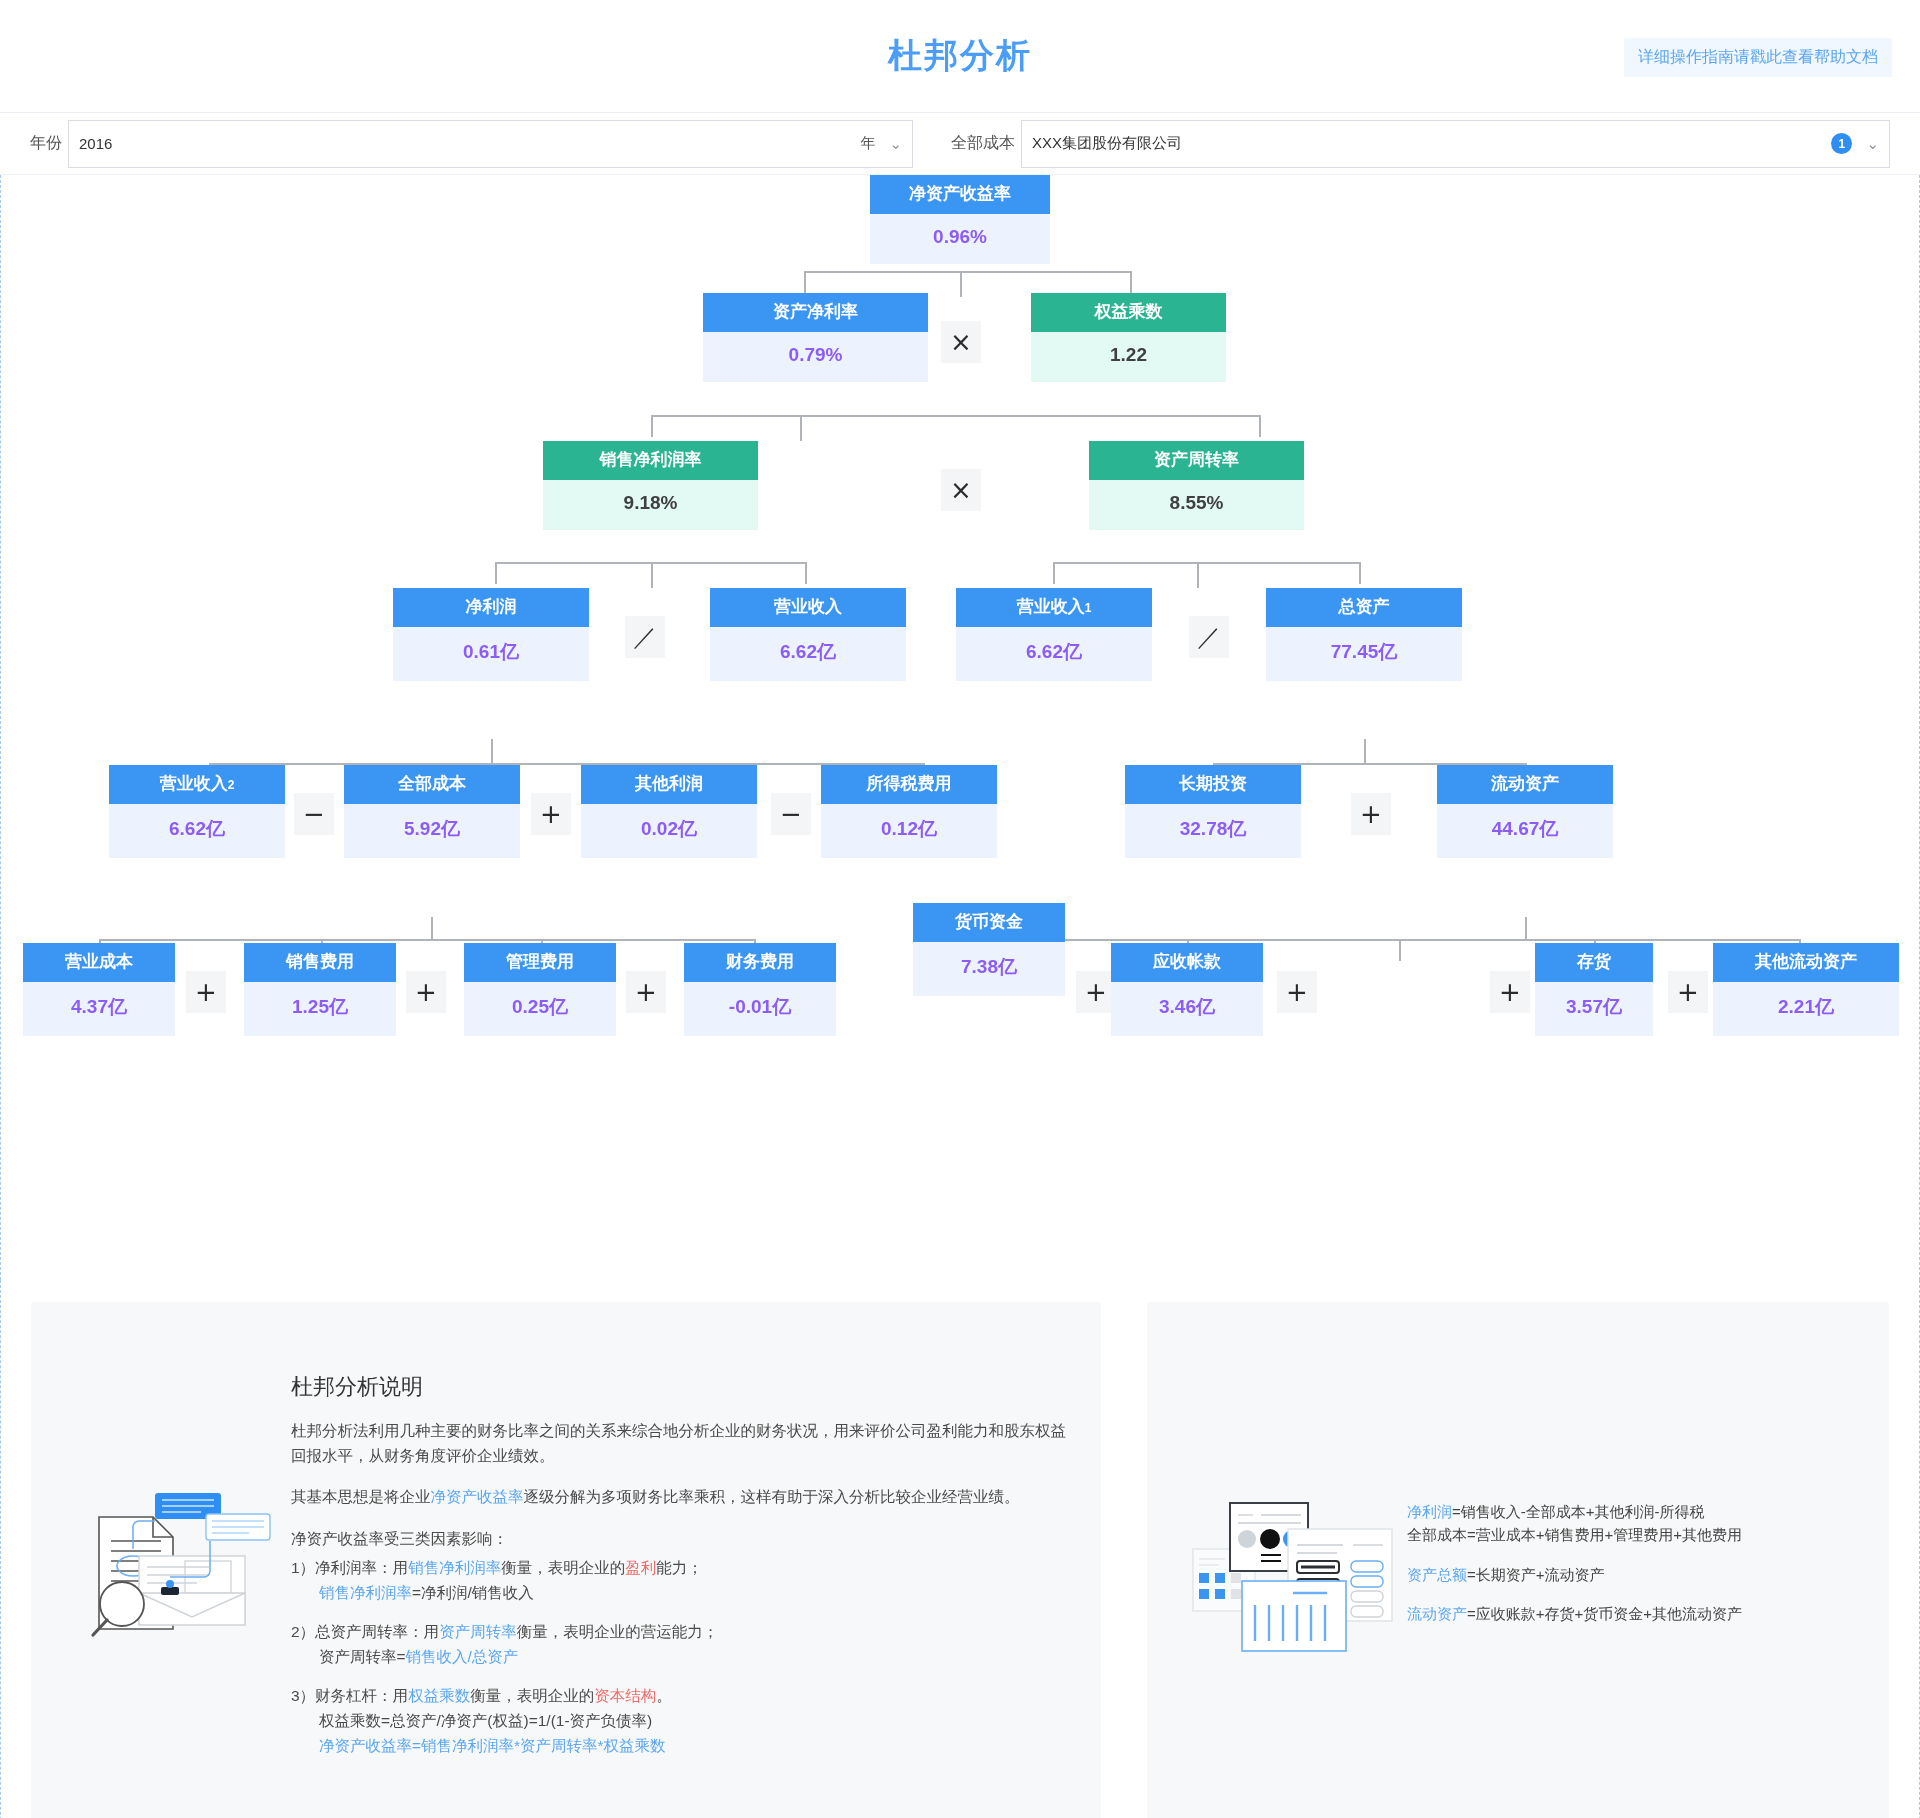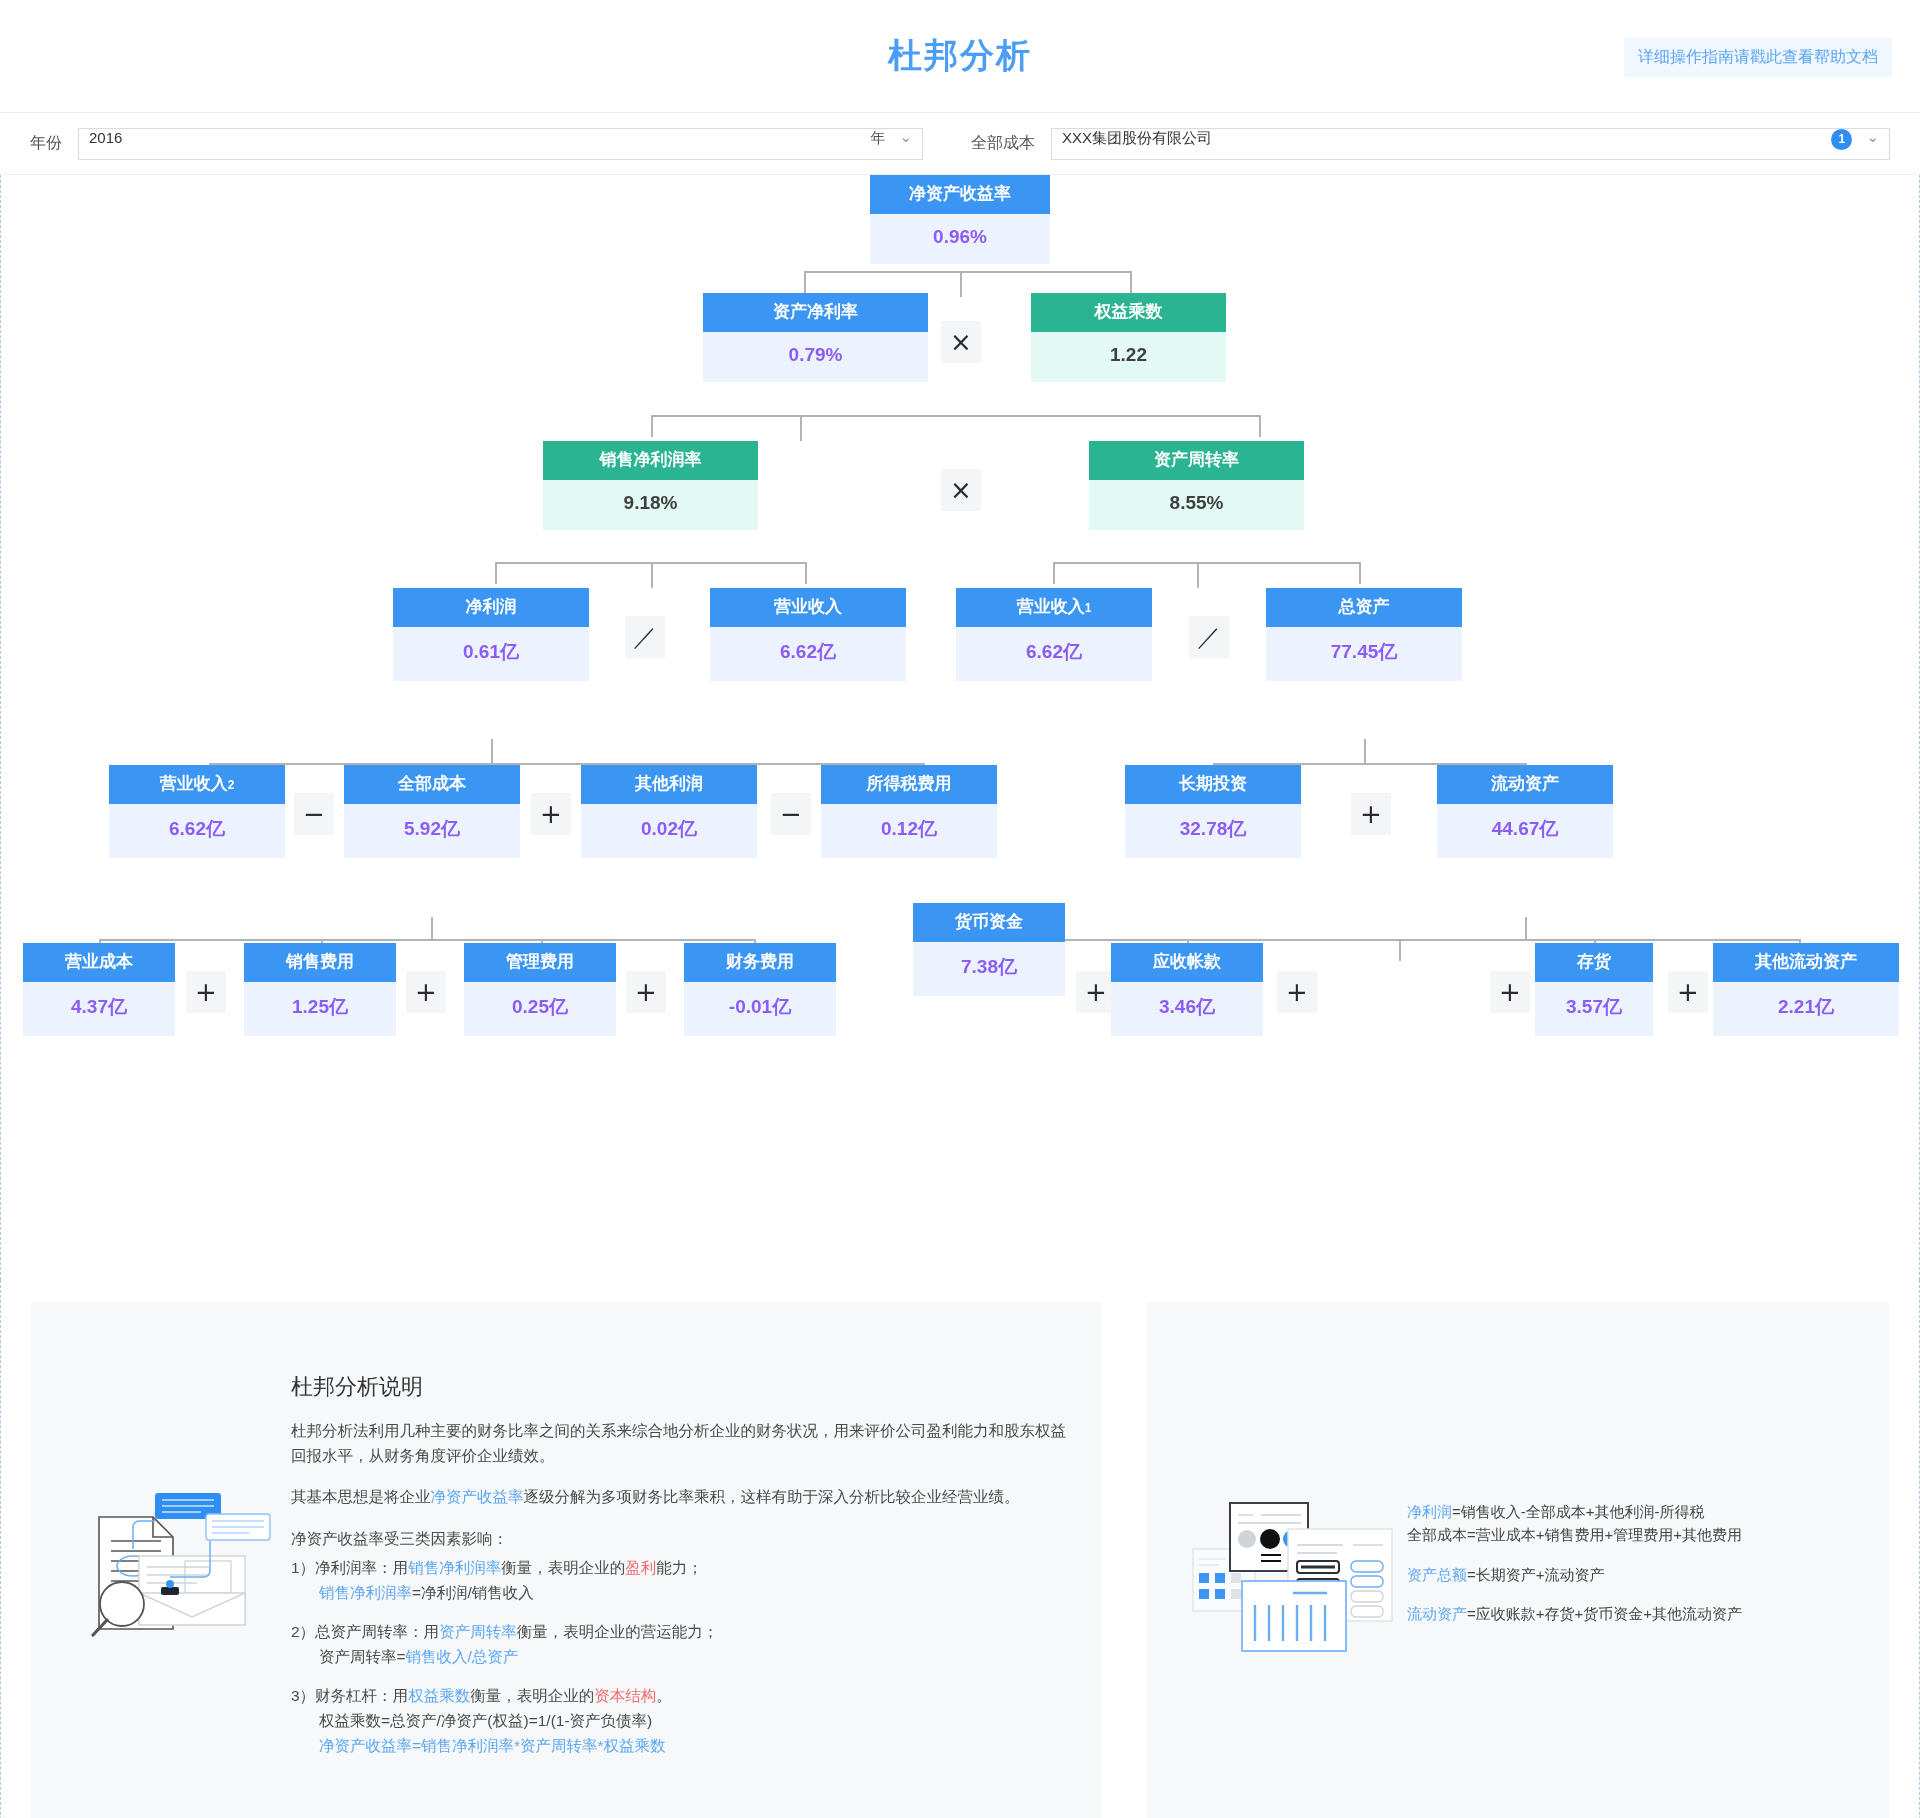--- a/index.html
+++ b/index.html
@@ -36,29 +36,29 @@
   }
 
   
   .filterbar{
     position:relative;
     height:62px;
     background:#fff;
     border-bottom:1px solid #eef1f5;
     display:flex; align-items:center;
     padding:0 30px;
-    gap:16px;
+    gap:6px;
   }
   .flabel{ font-size:16px; color:#555; white-space:nowrap;}
   .fselect{
     position:relative;
-    height:32px;
+    height:48px;
     border:1px solid #d9dde3;
     background:#fff;
-    display:flex; align-items:flex-start;
+    display:flex; align-items:center;
     padding:0 10px;
     font-size:15px; color:#333;
   }
   .fselect.year{ width:845px; margin-right:32px;}
   .fselect.company{ flex:1; }
   .fval{ flex:1; }
   .unit{ font-size:15px; color:#555; margin-right:14px;}
   .caret{ color:#8a929c; font-size:15px; line-height:1;}
   .badge{
     width:21px; height:21px; border-radius:50%;

